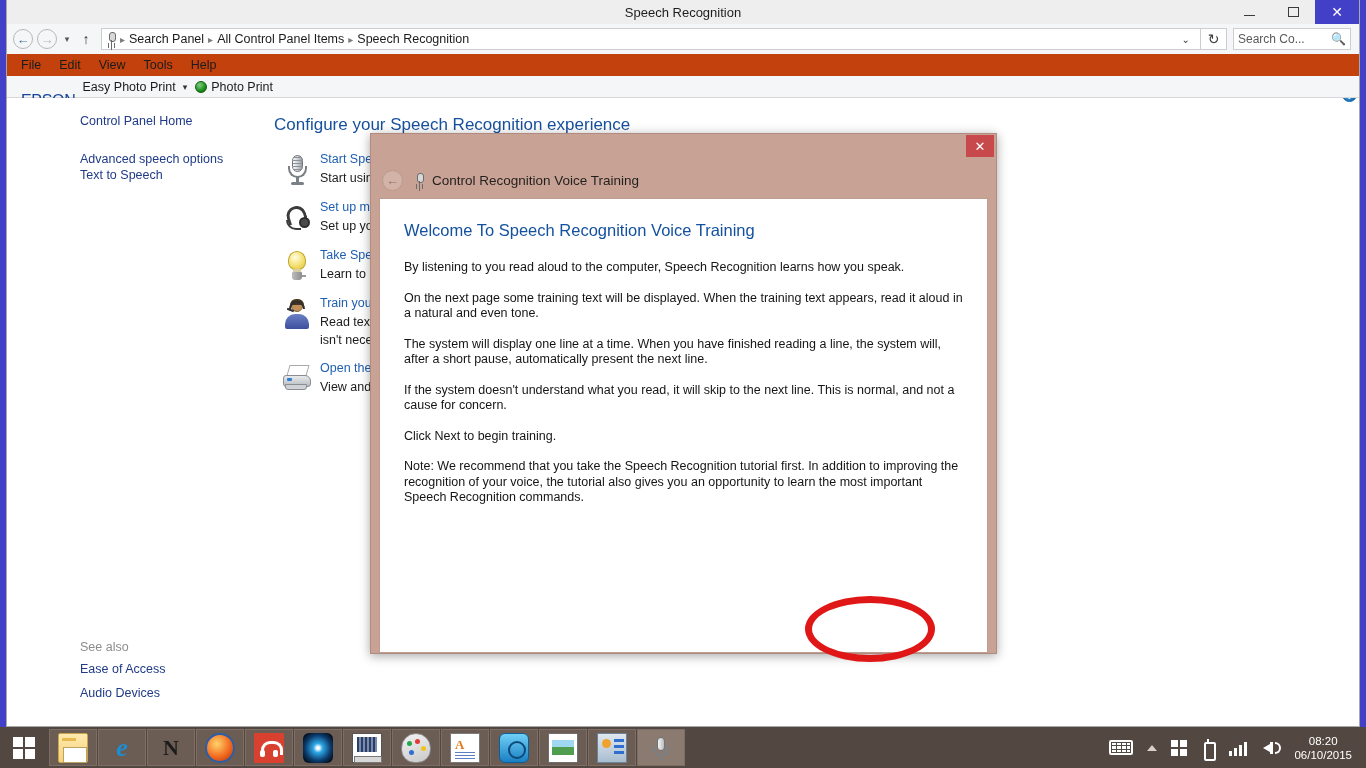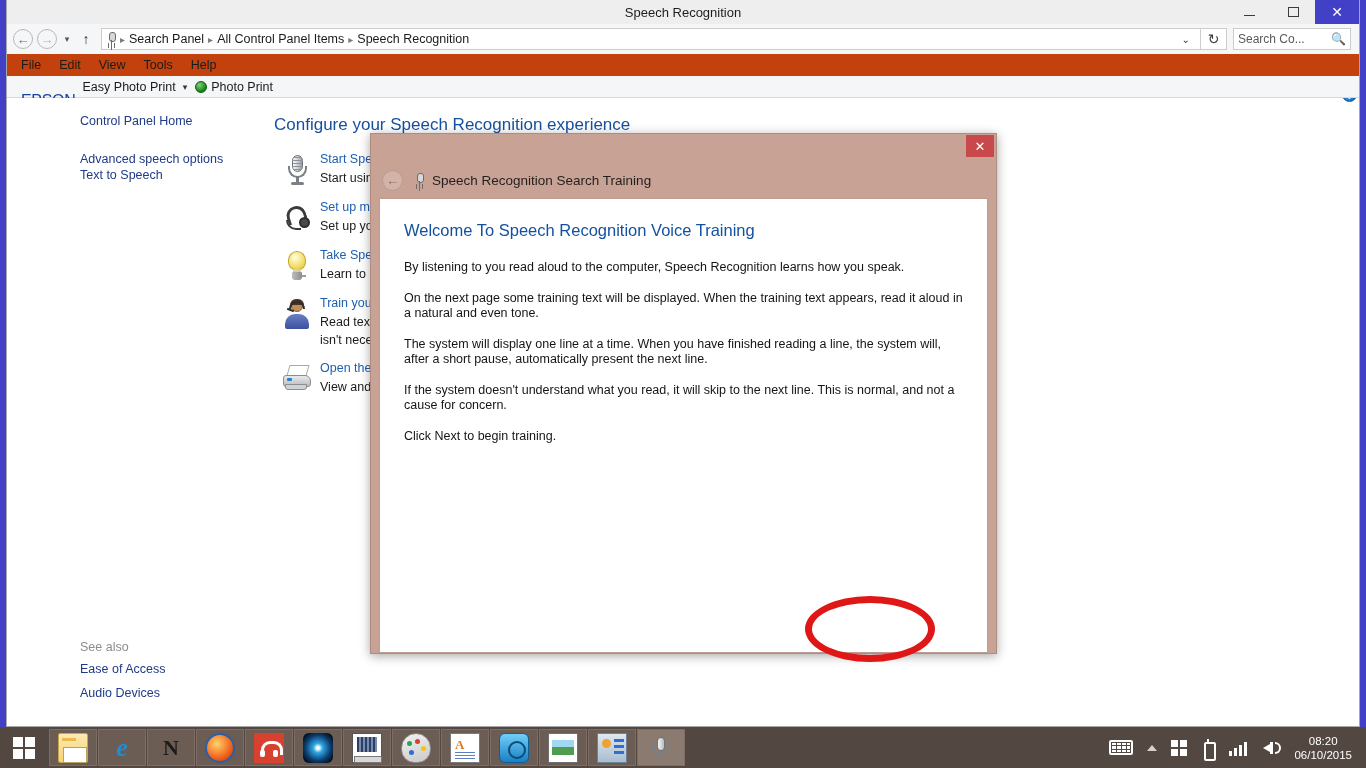--- a/index.html
+++ b/index.html
@@ -563,30 +563,31 @@
   </div>
 
   <div id="dialog">
     <div id="dlg-titlerow">
       <div id="dlg-close">✕</div>
     </div>
 
     <div id="dlg-header">
       <div id="dlg-back">←</div>
       <span class="micglyph hmic"></span>
-      <span class="htitle">Speech Recognition Search Training</span>
+      <span class="htitle">Control Recognition Voice Training</span>
     </div>
 
     <div id="dlg-body">
       <h2>Welcome To Speech Recognition Voice Training</h2>
       <p>By listening to you read aloud to the computer, Speech Recognition learns how you speak.</p>
       <p>On the next page some training text will be displayed. When the training text appears, read it aloud in a natural and even tone.</p>
       <p>The system will display one line at a time. When you have finished reading a line, the system will, after a short pause, automatically present the next line.</p>
       <p>If the system doesn't understand what you read, it will skip to the next line. This is normal, and not a cause for concern.</p>
       <p>Click Next to begin training.</p>
+      <p>Note: We recommend that you take the Speech Recognition tutorial first. In addition to improving the recognition of your voice, the tutorial also gives you an opportunity to learn the most important Speech Recognition commands.</p>
     </div>
 
   </div>
 
   <div id="annotation"></div>
 
   <div id="taskbar">
     <div id="startbtn">
       <span class="winlogo">
           <i></i>

